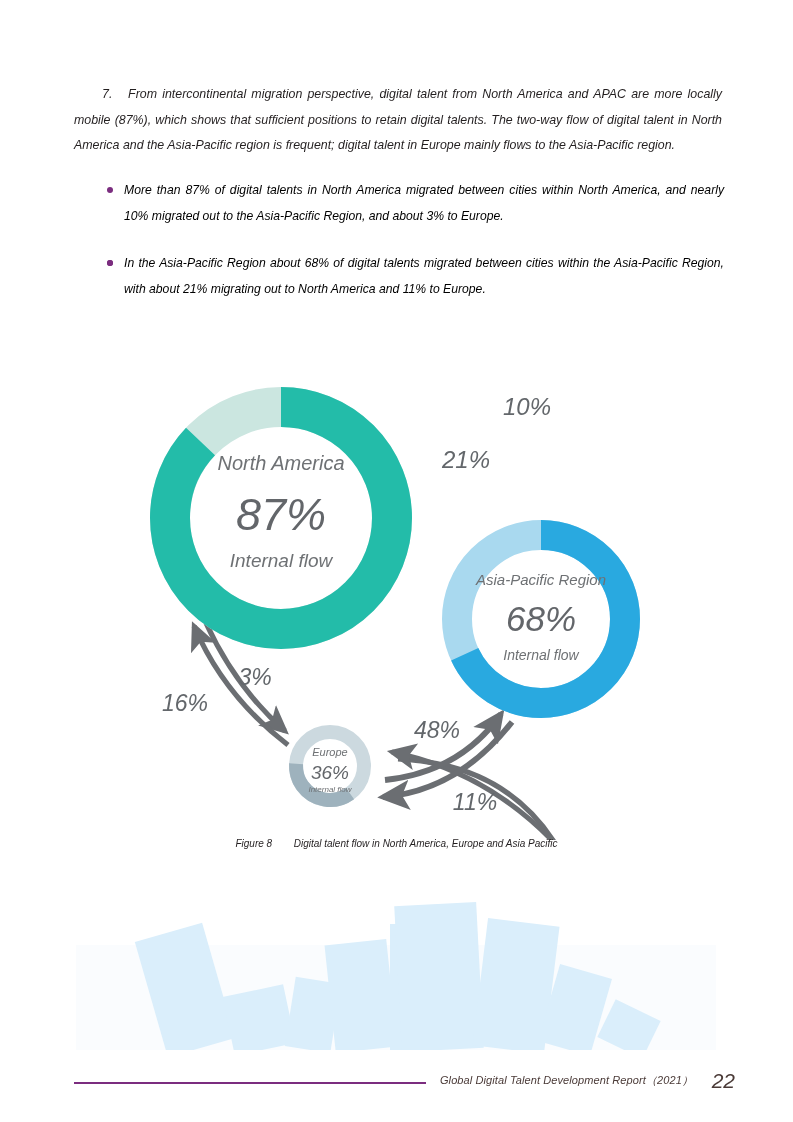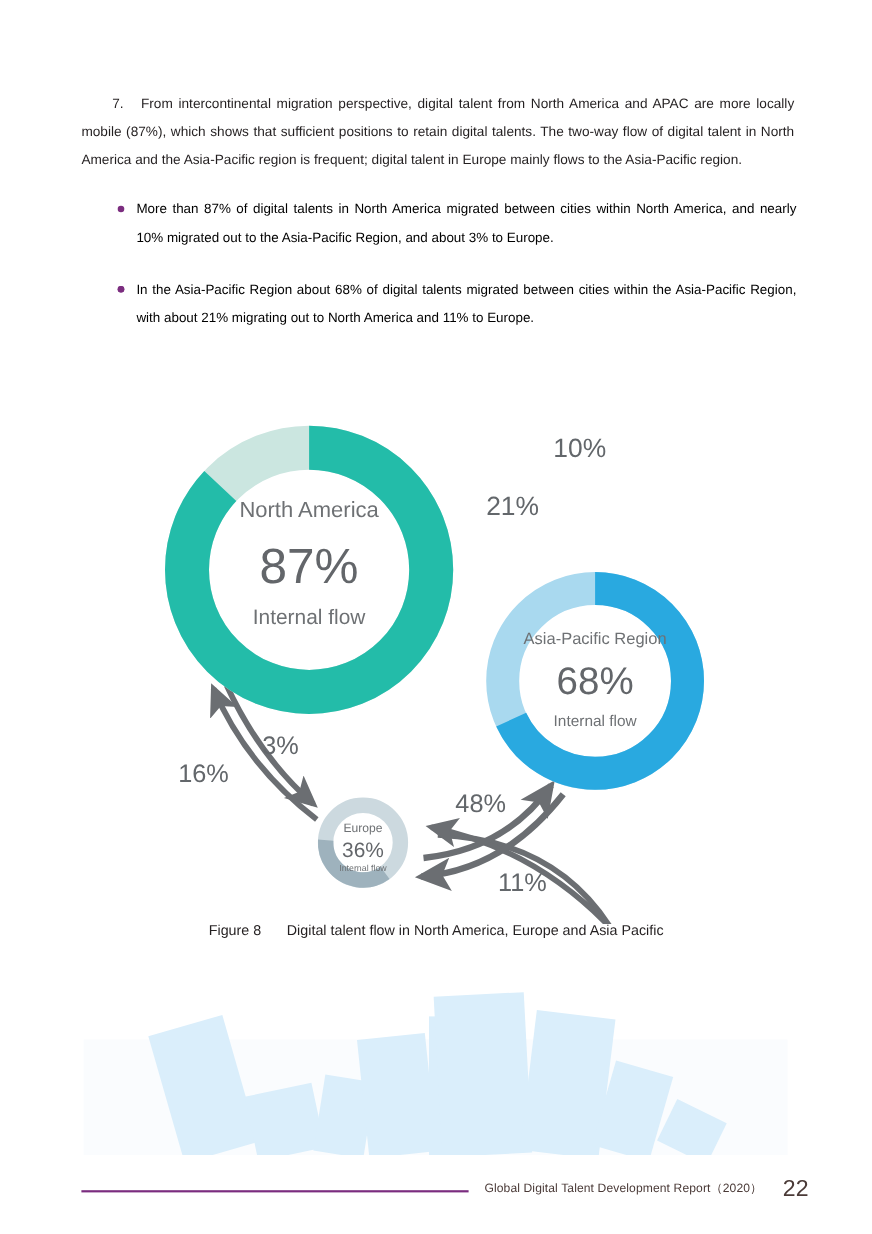--- a/index.html
+++ b/index.html
@@ -13,20 +13,21 @@
     position: relative;
     overflow: hidden;
     font-family: "Liberation Sans", sans-serif;
     color: #231f20;
   }
 
   
   .page {
     position: absolute;
     inset: 0;
+    font-style: italic;
   }
   .para {
     position: absolute;
     left: 74px;
     top: 70px;
     width: 648px;
     font-size: 12.4px;
     line-height: 25.5px;
     text-align: justify;
     text-indent: 28px;
@@ -68,21 +69,21 @@
     height: 480px;
   }
   .figure svg { display: block; }
 
   .fig-caption {
     position: absolute;
     left: 0;
     top: 838px;
     width: 793px;
     text-align: center;
-    font-size: 13px;
+    font-size: 10px;
     color: #231f20;
   }
   .fig-caption .cap-gap { display: inline-block; width: 16px; }
 
   
   .deco {
     position: absolute;
     left: 0;
     top: 900px;
     width: 793px;
@@ -230,17 +231,17 @@
         <rect x="398" y="4" width="82" height="146" transform="rotate(-3 439 77)"></rect>
         <rect x="480" y="22" width="72" height="128" transform="rotate(7 516 86)"></rect>
         <rect x="548" y="70" width="54" height="80" transform="rotate(16 575 110)"></rect>
         <rect x="604" y="108" width="50" height="42" transform="rotate(26 629 129)"></rect>
       </g>
     </svg>
   </div>
 
   <div class="footer">
     <div class="footer-rule"></div>
-    <div class="footer-text">Global Digital Talent Development Report（2020）</div>
+    <div class="footer-text">Global Digital Talent Development Report（2021）</div>
     <div class="footer-page">22</div>
   </div>
 
 </div>
 
 </body></html>

